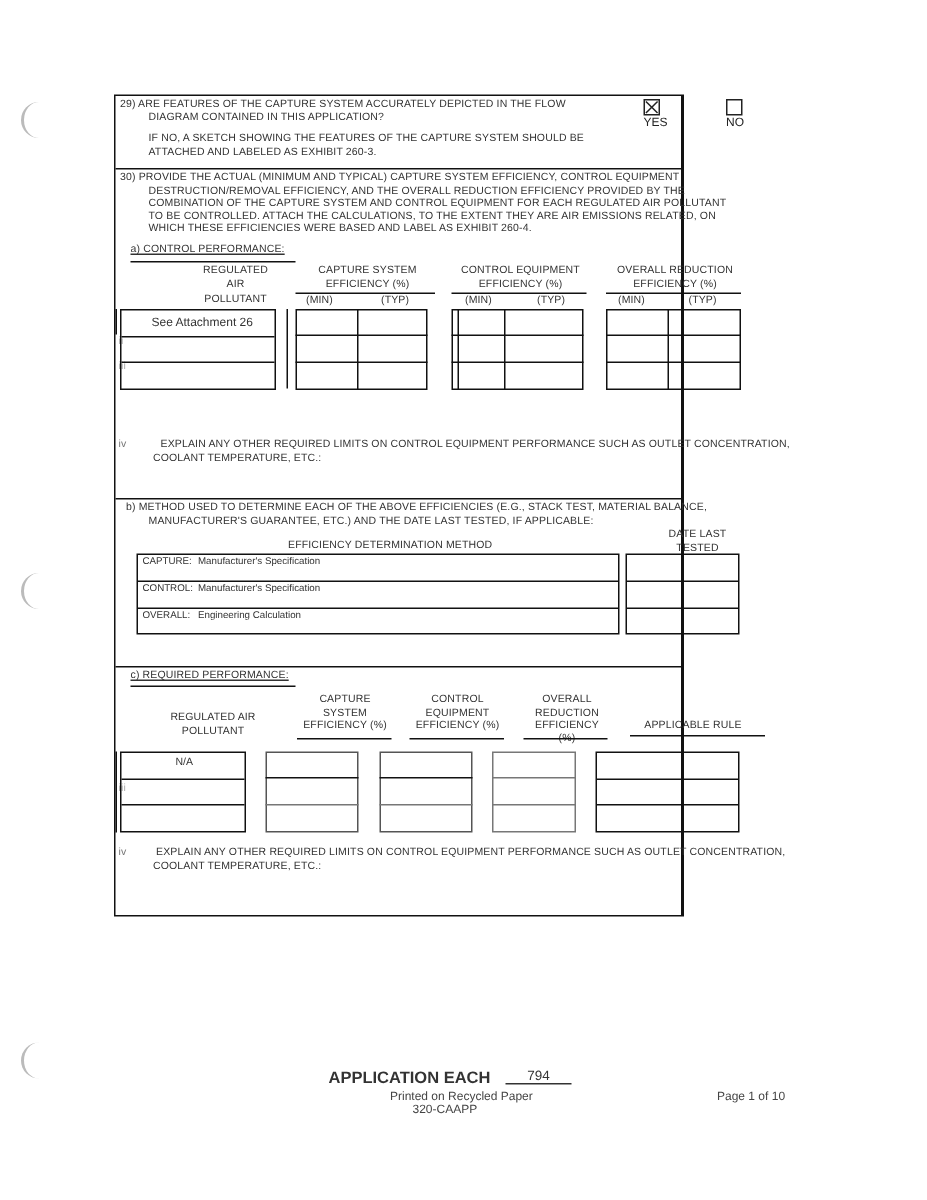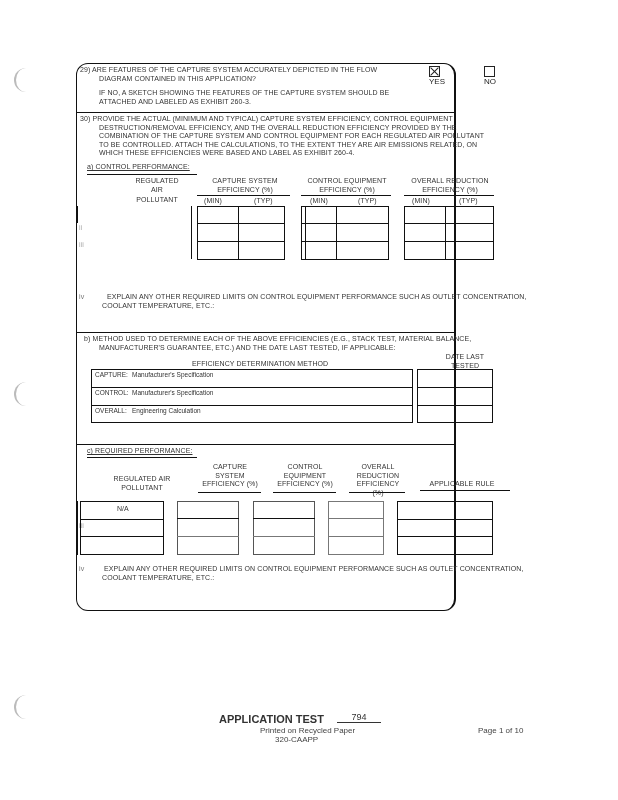--- a/index.html
+++ b/index.html
@@ -22,21 +22,21 @@
   .chk.x::before, .chk.x::after { content:""; position:absolute; left:4px; top:-1px; width:1px; height:11px; background:#222; }
   .chk.x::before { transform:rotate(45deg); } .chk.x::after { transform:rotate(-45deg); }
 </style>
 </head>
 <body>
 
 <div class="hole" style="left:14px; top:68px;"></div>
 <div class="hole" style="left:14px; top:382px;"></div>
 <div class="hole" style="left:14px; top:695px;"></div>
 
-<div class="frame" style="height:546px; width:377px;border-radius:12px;">
+<div class="frame" style="height:546px; width:377px;">
 
   <div class="abs" style="left:0; top:0; width:100%; height:48px;">
     <div class="t" style="left:3px; top:2px;">29) ARE FEATURES OF THE CAPTURE SYSTEM ACCURATELY DEPICTED IN THE FLOW</div>
     <div class="t" style="left:22px; top:11px;">DIAGRAM CONTAINED IN THIS APPLICATION?</div>
     <div class="t" style="left:22px; top:25px;">IF NO, A SKETCH SHOWING THE FEATURES OF THE CAPTURE SYSTEM SHOULD BE</div>
     <div class="t" style="left:22px; top:34px;">ATTACHED AND LABELED AS EXHIBIT 260-3.</div>
     <div class="abs" style="left:352px; top:2px; font-size:8px;">
       <span class="chk x"></span><span>YES</span>
     </div>
     <div class="abs" style="left:407px; top:2px; font-size:8px;">
@@ -78,20 +78,31 @@
       <div>OVERALL REDUCTION</div>
       <div>EFFICIENCY (%)</div>
     </div>
     <div class="hline" style="left:327px; top:82px; width:90px;"></div>
     <div class="t" style="left:335px; top:84px;">(MIN)</div>
     <div class="t" style="left:382px; top:84px;">(TYP)</div>
 
     <div class="t" style="left:2px; top:111px; color:#aaa;">ii</div>
     <div class="t" style="left:2px; top:128px; color:#aaa;">iii</div>
 
+    <div class="grid" style="left:3px; top:93px; width:104px; height:54px;">
+      <div class="row" style="height:17.5px;">
+        <div class="cell-text" style="left:20px; top:3px; font-size:8px;">See Attachment 26</div>
+      </div>
+      <div class="row" style="height:17.5px;">
+          <div class="cell-text"></div>
+        </div>
+      <div class="row" style="height:17.5px;">
+          <div class="cell-text"></div>
+        </div>
+    </div>
     <div class="vline" style="left:0px; top:93px; height:17px;"></div>
     <div class="vline" style="left:114px; top:93px; height:53px;"></div>
 
     <div class="grid" style="left:120px; top:93px; width:88px; height:54px;"></div>
     <div class="vline" style="left:161px; top:93px; height:54px;"></div>
     <div class="hline" style="left:120px; top:110px; width:88px;"></div>
     <div class="hline" style="left:120px; top:128px; width:88px;"></div>
 
     <div class="grid" style="left:224px; top:93px; width:88px; height:54px;"></div>
     <div class="vline" style="left:259px; top:93px; height:54px;"></div>
@@ -214,17 +225,17 @@
           <div class="cell-text"></div>
         </div>
     </div>
 
     <div class="t" style="left:2px; top:120px; color:#777;">iv</div>
     <div class="t" style="left:27px; top:120px;">EXPLAIN ANY OTHER REQUIRED LIMITS ON CONTROL EQUIPMENT PERFORMANCE SUCH AS OUTLET CONCENTRATION,</div>
     <div class="t" style="left:25px; top:129px;">COOLANT TEMPERATURE, ETC.:</div>
   </div>
 </div>
 
-<div class="abs" style="left:219px; top:713px; font-size:11px; font-weight:bold; color:#333;">APPLICATION TEST</div>
+<div class="abs" style="left:219px; top:713px; font-size:11px; font-weight:bold; color:#333;">APPLICATION EACH</div>
 <div class="abs" style="left:337px; top:712px; width:44px; border-bottom:1px solid #333; font-size:9px; text-align:center; color:#333;">794</div>
 <div class="abs" style="left:260px; top:726px; font-size:8px; color:#444;">Printed on Recycled Paper</div>
 <div class="abs" style="left:275px; top:735px; font-size:8px; color:#444;">320-CAAPP</div>
 <div class="abs" style="left:478px; top:726px; font-size:8px; color:#444;">Page 1 of 10</div>
 
 </body></html>

